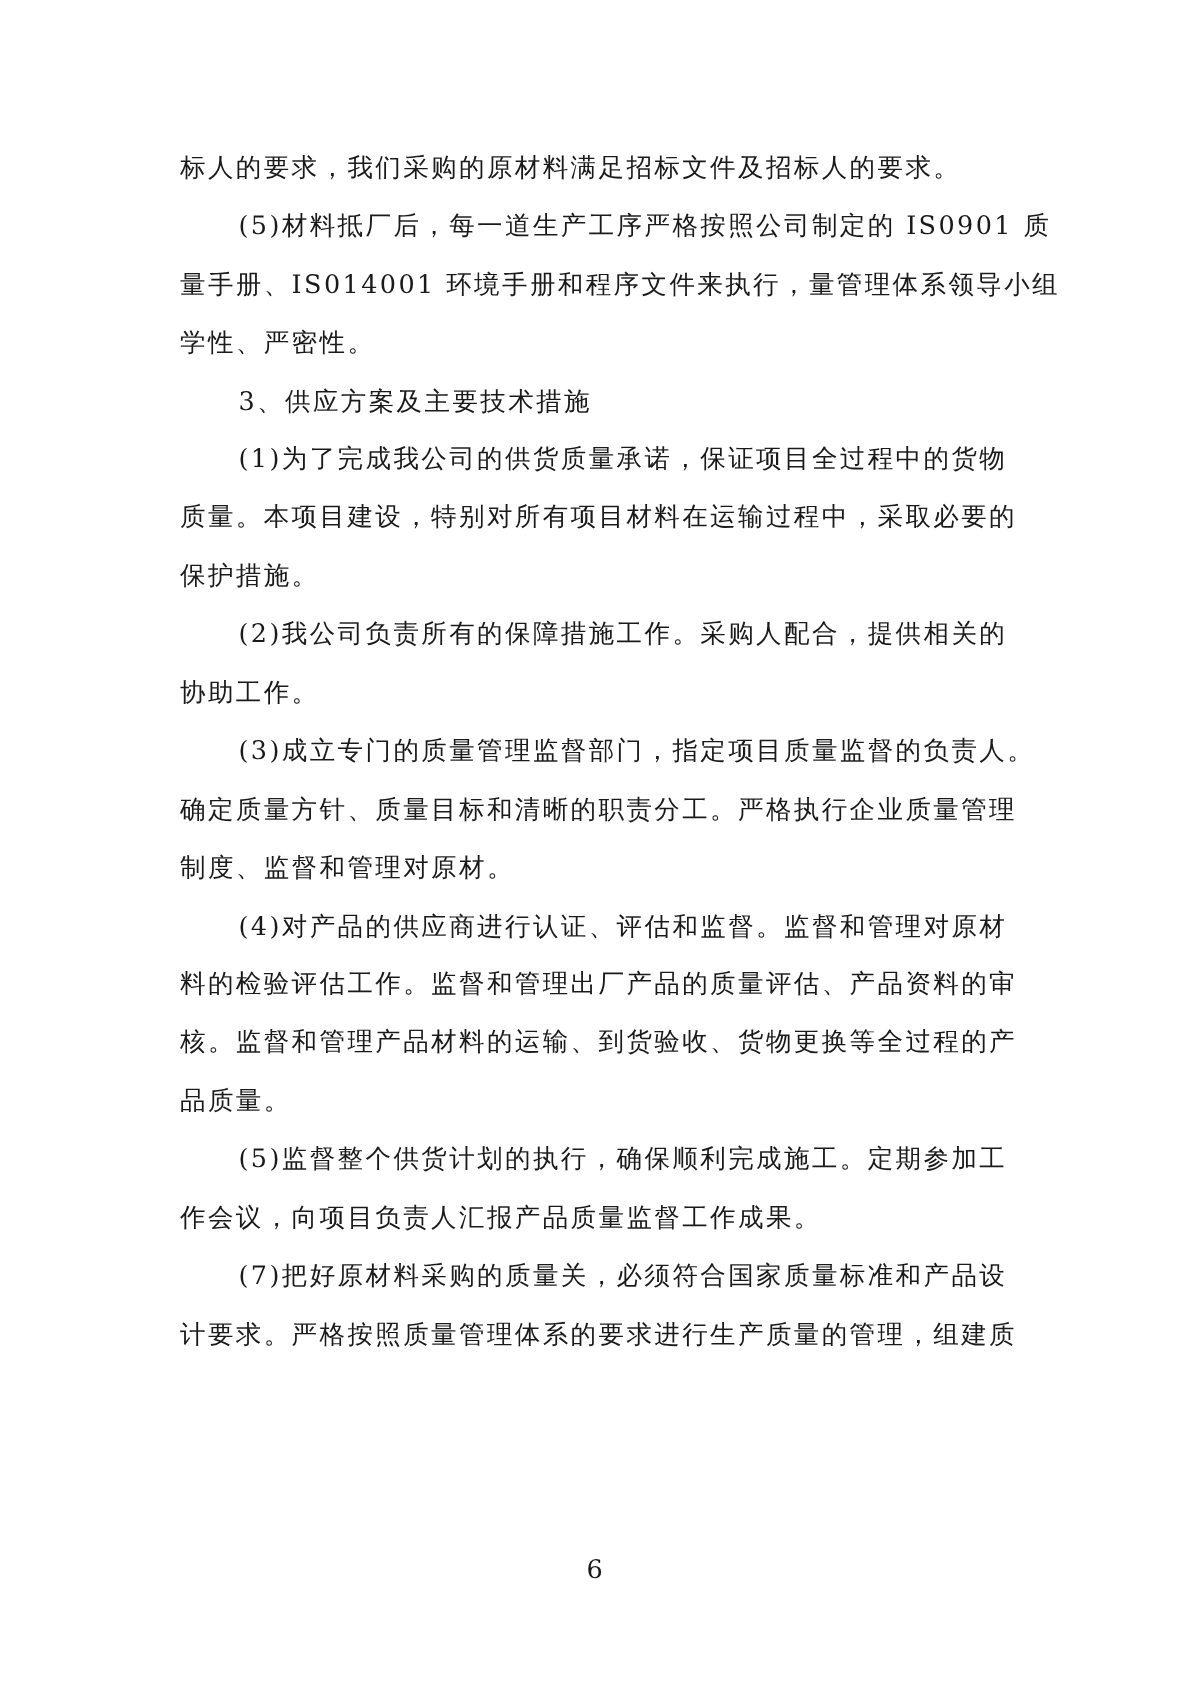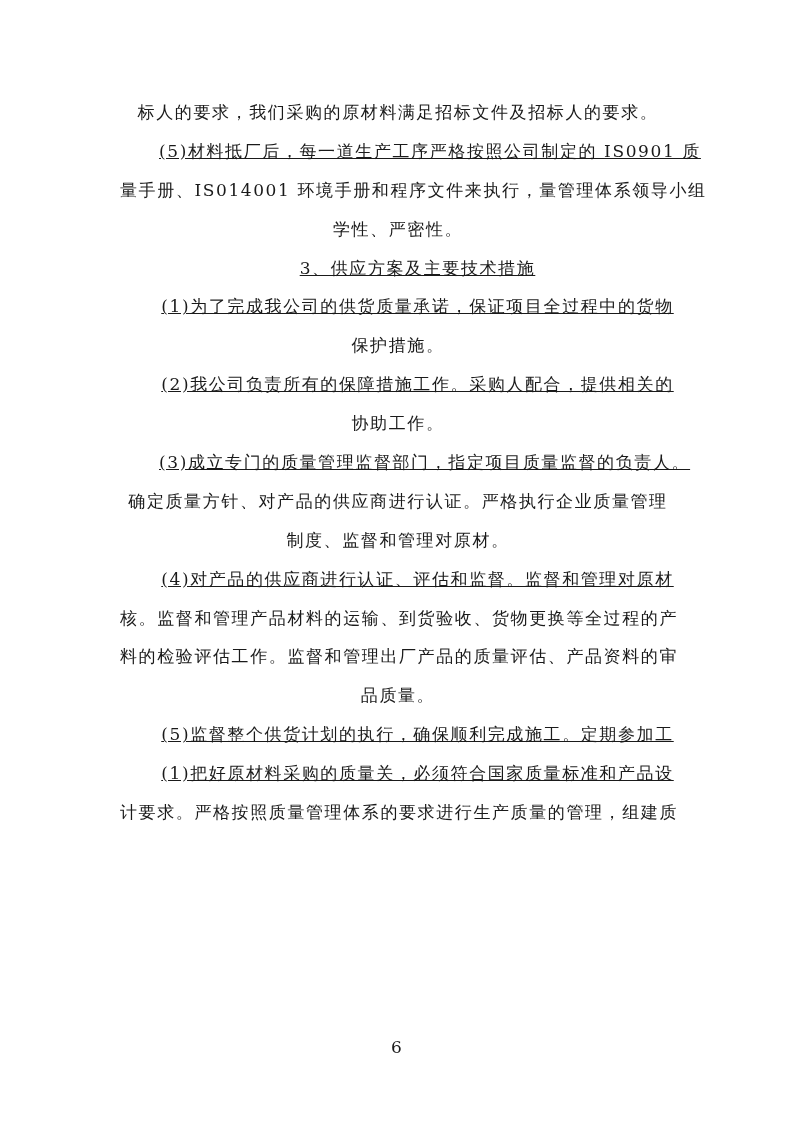--- a/index.html
+++ b/index.html
@@ -1,44 +1,46 @@
 <!DOCTYPE html>
 <html><head>
 <meta charset="utf-8">
 <style>
   html, body { margin: 0; padding: 0; background: #ffffff; }
   body { width: 793px; height: 1122px; position: relative; overflow: hidden;
          font-family: "DejaVu Serif", "Liberation Serif", serif; color: #1a1a1a; }
   .page { position: absolute; left: 0; top: 0; width: 793px; height: 1122px; }
-  .body-text { position: absolute; left: 120px; top: 93px; width: 556px; text-align: center; }
+  .body-text { position: absolute; left: 120px; top: 93px; width: 556px; }
   .line { height: 38.9px; line-height: 38.9px; font-size: 17px; white-space: nowrap;
           letter-spacing: 1.6px; }
-  .indent { padding-left: 39px; text-decoration: underline; }
+  .indent { padding-left: 39px; }
   .pagenum { position: absolute; left: 0; width: 793px; top: 1034px; text-align: center;
              font-size: 17px; line-height: 26px; }
 </style>
 </head>
 <body>
 
 <div class="page">
   <div class="body-text">
     <div class="line">标人的要求，我们采购的原材料满足招标文件及招标人的要求。</div>
     <div class="line indent">(5)材料抵厂后，每一道生产工序严格按照公司制定的 IS0901 质</div>
     <div class="line">量手册、IS014001 环境手册和程序文件来执行，量管理体系领导小组</div>
     <div class="line">学性、严密性。</div>
     <div class="line indent">3、供应方案及主要技术措施</div>
     <div class="line indent">(1)为了完成我公司的供货质量承诺，保证项目全过程中的货物</div>
+    <div class="line">质量。本项目建设，特别对所有项目材料在运输过程中，采取必要的</div>
     <div class="line">保护措施。</div>
     <div class="line indent">(2)我公司负责所有的保障措施工作。采购人配合，提供相关的</div>
     <div class="line">协助工作。</div>
     <div class="line indent">(3)成立专门的质量管理监督部门，指定项目质量监督的负责人。</div>
-    <div class="line">确定质量方针、对产品的供应商进行认证。严格执行企业质量管理</div>
+    <div class="line">确定质量方针、质量目标和清晰的职责分工。严格执行企业质量管理</div>
     <div class="line">制度、监督和管理对原材。</div>
     <div class="line indent">(4)对产品的供应商进行认证、评估和监督。监督和管理对原材</div>
+    <div class="line">料的检验评估工作。监督和管理出厂产品的质量评估、产品资料的审</div>
     <div class="line">核。监督和管理产品材料的运输、到货验收、货物更换等全过程的产</div>
-    <div class="line">料的检验评估工作。监督和管理出厂产品的质量评估、产品资料的审</div>
     <div class="line">品质量。</div>
     <div class="line indent">(5)监督整个供货计划的执行，确保顺利完成施工。定期参加工</div>
-    <div class="line indent">(1)把好原材料采购的质量关，必须符合国家质量标准和产品设</div>
+    <div class="line">作会议，向项目负责人汇报产品质量监督工作成果。</div>
+    <div class="line indent">(7)把好原材料采购的质量关，必须符合国家质量标准和产品设</div>
     <div class="line">计要求。严格按照质量管理体系的要求进行生产质量的管理，组建质</div>
   </div>
   <div class="pagenum">6</div>
 </div>
 
 </body></html>

